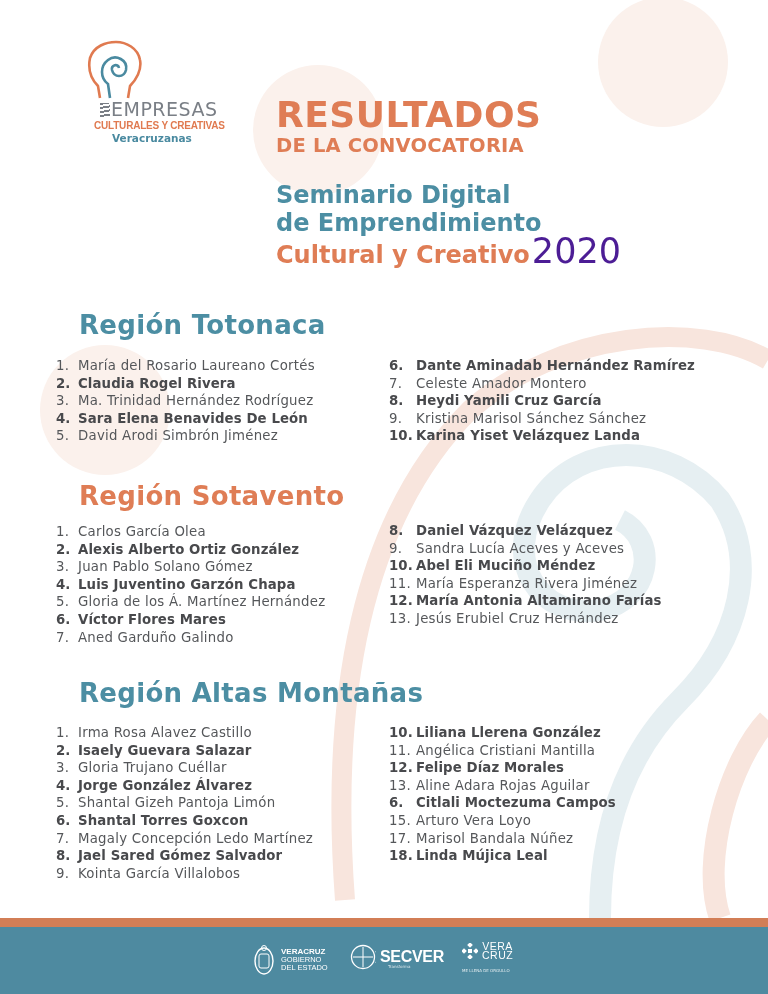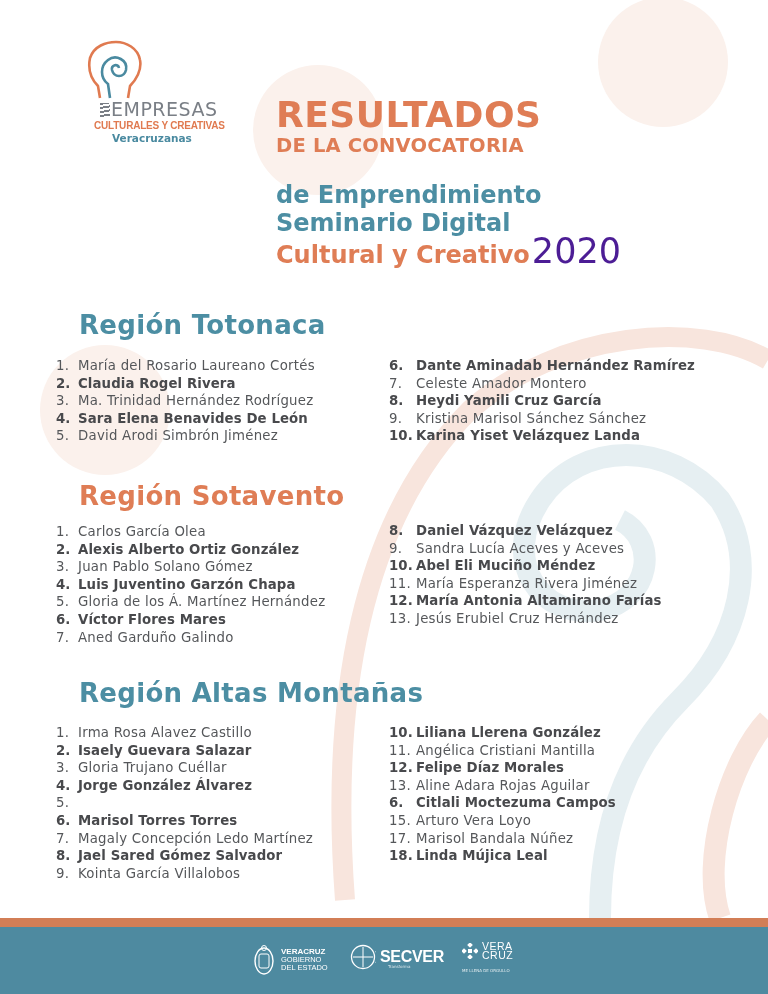--- a/index.html
+++ b/index.html
@@ -34,21 +34,21 @@
 
   .stripe { position: absolute; left: 0; top: 918px; width: 768px; height: 9px; background: #d27e56; z-index: 3; }
   .footer { position: absolute; left: 0; top: 927px; width: 768px; height: 80px; background: #4e8aa0; z-index: 3; }
   .flogo { position: absolute; top: 17px; display: flex; align-items: center; color: #ffffff; }
   .flogo-gob { left: 253px; }
   .flogo-gob .txt { margin-left: 6px; font-family: "Liberation Sans", sans-serif; font-size: 7.5px; line-height: 8px; }
   .flogo-gob .txt b { font-size: 8px; }
   .flogo-sec { left: 350px; }
   .flogo-sec .txt { margin-left: 4px; font-family: "Liberation Sans", sans-serif; font-weight: bold; font-size: 16px; letter-spacing: -0.3px; }
   .flogo-sec .sub { position: absolute; left: 38px; top: 20px; font-size: 4px; opacity: 0.8; }
-  .flogo-ver { left: 462px; top: 15px; }
+  .flogo-ver { left: 462px; top: 15px; text-align: center; }
   .flogo-ver .txt { margin-left: 4px; font-family: "Liberation Sans", sans-serif; font-size: 10.5px; line-height: 9px; letter-spacing: 0.5px; }
   .flogo-ver .sub { position: absolute; left: 0; top: 26px; font-size: 4px; white-space: nowrap; opacity: 0.85; }
 </style>
 </head>
 <body>
 
 <svg class="bg-layer" width="768" height="994" viewBox="0 0 768 994">
   <circle cx="318" cy="130" r="65" fill="#fbf1ec"></circle>
   <circle cx="663" cy="62" r="65" fill="#fbf1ec"></circle>
   <circle cx="105" cy="410" r="65" fill="#fbf1ec"></circle>
@@ -66,22 +66,22 @@
   </svg>
   <div class="logo-empresas"><span class="bars"></span><span>EMPRESAS</span></div>
   <div class="logo-cult">CULTURALES Y CREATIVAS</div>
   <div class="logo-vera">Veracruzanas</div>
 </div>
 
 <div class="header">
   <div class="h-results">RESULTADOS</div>
   <div class="h-conv">DE LA CONVOCATORIA</div>
   <div class="h-sem">
+    <div>Seminario Digital</div>
     <div>de Emprendimiento</div>
-    <div>Seminario Digital</div>
     <div><span class="orange">Cultural y Creativo</span><span class="year">2020</span></div>
   </div>
 </div>
 
 <div class="region-title teal" style="top:310px;">Región Totonaca</div>
 <ul class="col left" style="left:56px; top:357px;">
     <li>
       <span class="num">1.</span>
       <span>María del Rosario Laureano Cortés</span>
     </li>
@@ -196,24 +196,25 @@
     <li>
       <span class="num">3.</span>
       <span>Gloria Trujano Cuéllar</span>
     </li>
     <li class="bold">
       <span class="num">4.</span>
       <span>Jorge González Álvarez</span>
     </li>
     <li>
       <span class="num">5.</span>
-    </li>
-    <li class="bold">
-      <span class="num">6.</span>
-      <span>Marisol Torres Torres</span>
+      <span>Shantal Gizeh Pantoja Limón</span>
+    </li>
+    <li class="bold">
+      <span class="num">6.</span>
+      <span>Shantal Torres Goxcon</span>
     </li>
     <li>
       <span class="num">7.</span>
       <span>Magaly Concepción Ledo Martínez</span>
     </li>
     <li class="bold">
       <span class="num">8.</span>
       <span>Jael Sared Gómez Salvador</span>
     </li>
     <li>

